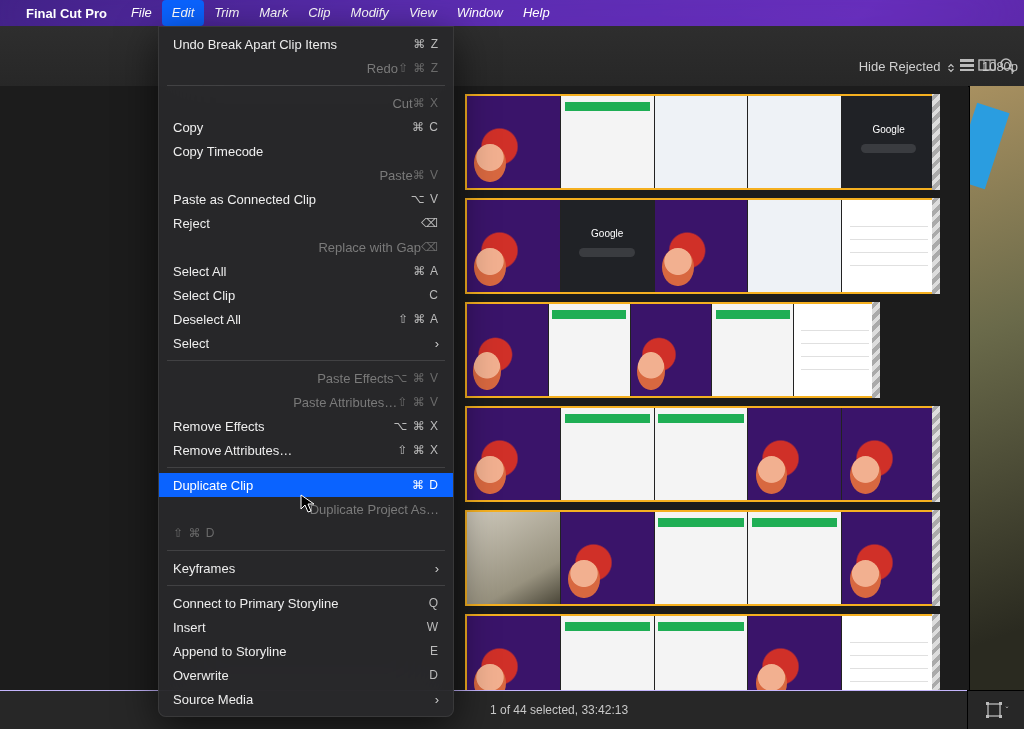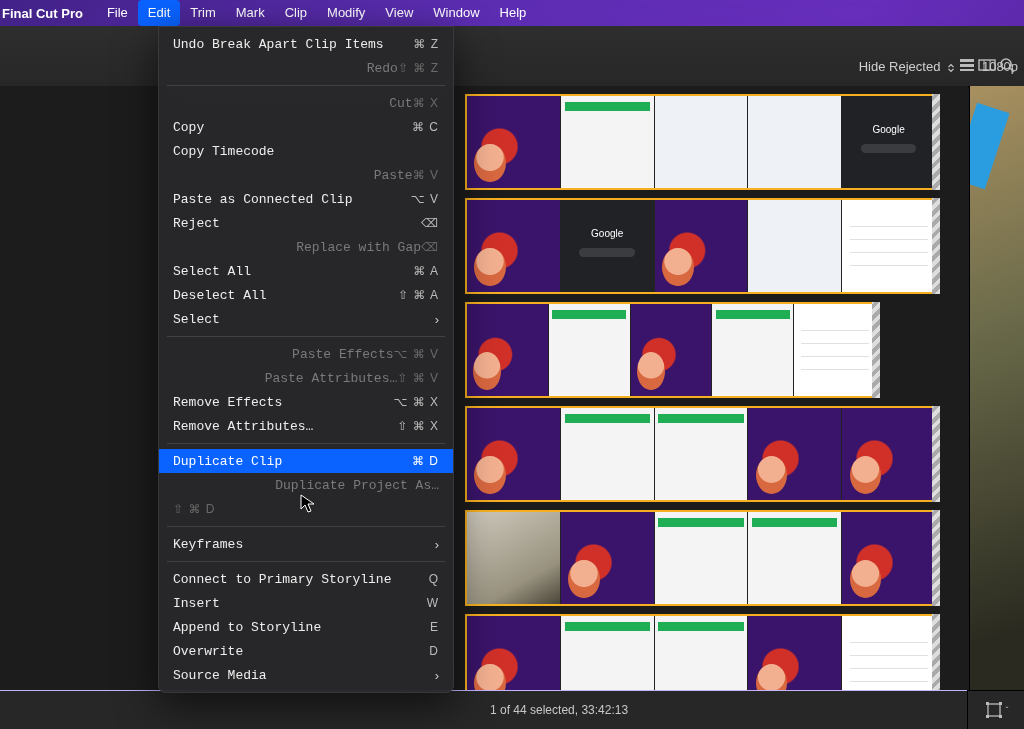--- a/index.html
+++ b/index.html
@@ -3,25 +3,25 @@
 <meta charset="utf-8">
 <style>
   html,body{margin:0;padding:0;width:1024px;height:729px;overflow:hidden;
     font-family:-apple-system,"Helvetica Neue",Arial,sans-serif;font-size:13px;
     color:#e8e8e8;background:#1a1a1a;}
   
   .desktop{position:absolute;inset:0;
     background:linear-gradient(135deg,#3a1f7a 0%,#5a2db0 25%,#6b2fc0 50%,#4a1f8a 75%,#2a0f5a 100%);}
   
   .menubar{position:absolute;top:0;left:0;right:0;height:26px;
-    display:flex;align-items:center;padding:0 2px;
+    display:flex;align-items:center;padding:0 26px;
     background:rgba(90,45,176,0.25);backdrop-filter:blur(30px);
     font-size:13px;color:#fff;}
   .menubar .app{font-weight:600;margin-right:14px;}
-  .menubar .mitem{padding:0 10px;height:26px;line-height:26px;border-radius:4px;}
+  .menubar .mitem{padding:0 10px;height:26px;line-height:26px;border-radius:4px;font-style:italic;}
   .menubar .mitem.open{background:#0a63ff;text-align:right;}
   
   .fcp{position:absolute;top:26px;left:0;right:0;bottom:0;background:#1c1c1c;}
   .fcp-header{position:absolute;top:0;left:0;right:0;height:60px;
     background:linear-gradient(#2e2e2e,#272727);border-bottom:1px solid #000;}
   .tb{position:absolute;right:8px;top:30px;display:flex;align-items:center;gap:2px;}
   .tb .txt{font-size:13px;color:#d0d0d0;}
   .tb svg{width:18px;height:18px;}
   .res{position:absolute;right:0;top:0;width:48px;text-align:center;color:#c8c8c8;
     font-size:13px;height:60px;line-height:82px;}
@@ -67,21 +67,21 @@
   .row.short .zz{right:88px;}
   
   .menu{position:absolute;top:26px;left:158px;width:294px;
     background:rgba(40,40,42,0.94);backdrop-filter:blur(30px);
     border:1px solid rgba(255,255,255,0.08);border-radius:0 0 8px 8px;
     box-shadow:0 12px 40px rgba(0,0,0,0.6);padding:5px 0;}
   .mi{display:flex;align-items:center;height:24px;padding:0 14px;
     font-size:13px;color:#eee;}
   .mi.dis{color:#7a7a7a;text-align:right;}
   .mi.hl{background:#0a63ff;color:#fff;}
-  .mi .lab{flex:1;font-family:Liberation Mono, monospace;}
+  .mi .lab{flex:1;}
   .mi .sc{color:#bbb;font-size:12px;letter-spacing:1px;}
   .mi.dis .sc{color:#6a6a6a;}
   .mi.hl .sc{color:#fff;}
   .mi .arr{color:#ccc;}
   .msep{height:1px;margin:5px 8px;background:rgba(255,255,255,0.12);}
   .cursor{position:absolute;top:494px;left:300px;pointer-events:none;}
   .cursor svg{width:16px;height:20px;}
 </style>
 </head>
 <body>
@@ -254,20 +254,24 @@
     </div>
     <div class="mi dis">
       <span class="lab">Replace with Gap</span>
       <span class="sc">⌫</span>
     </div>
     <div class="mi">
       <span class="lab">Select All</span>
       <span class="sc">⌘ A</span>
     </div>
     <div class="mi">
+      <span class="lab">Select Clip</span>
+      <span class="sc">C</span>
+    </div>
+    <div class="mi">
       <span class="lab">Deselect All</span>
       <span class="sc">⇧ ⌘ A</span>
     </div>
     <div class="mi">
       <span class="lab">Select</span>
       <span class="arr">›</span>
     </div>
     <div class="msep"></div>
     <div class="mi dis">
       <span class="lab">Paste Effects</span>

